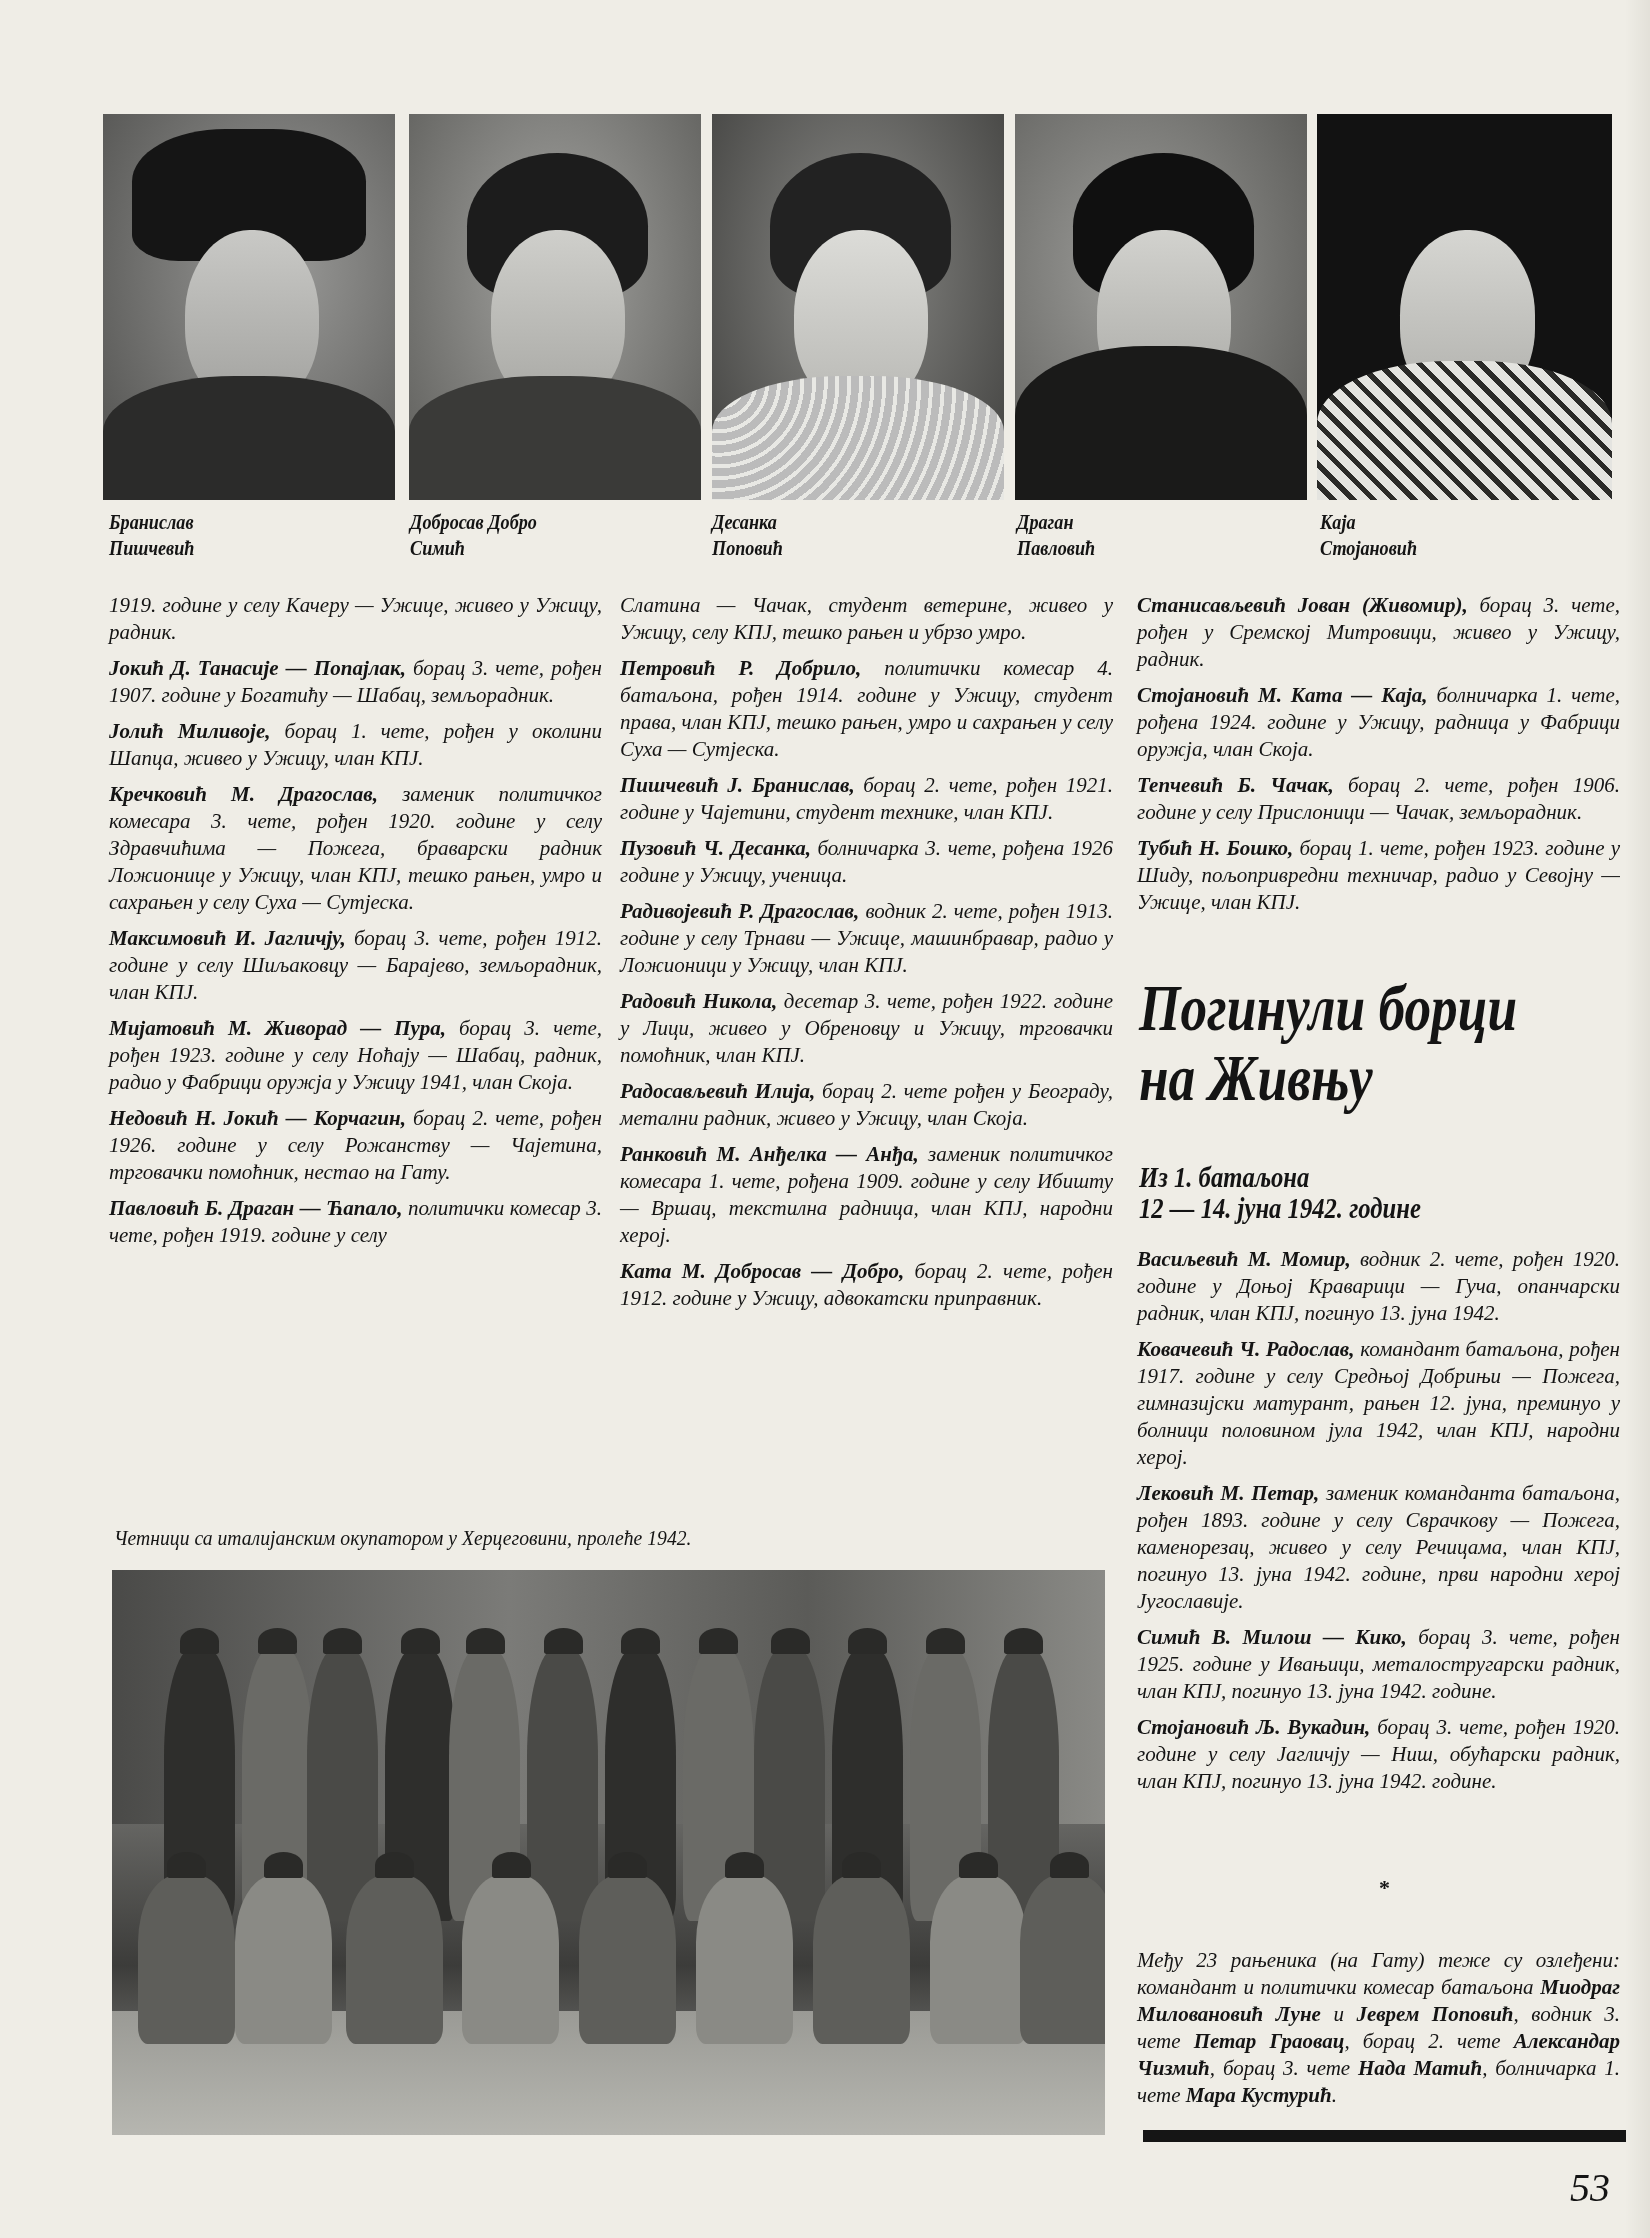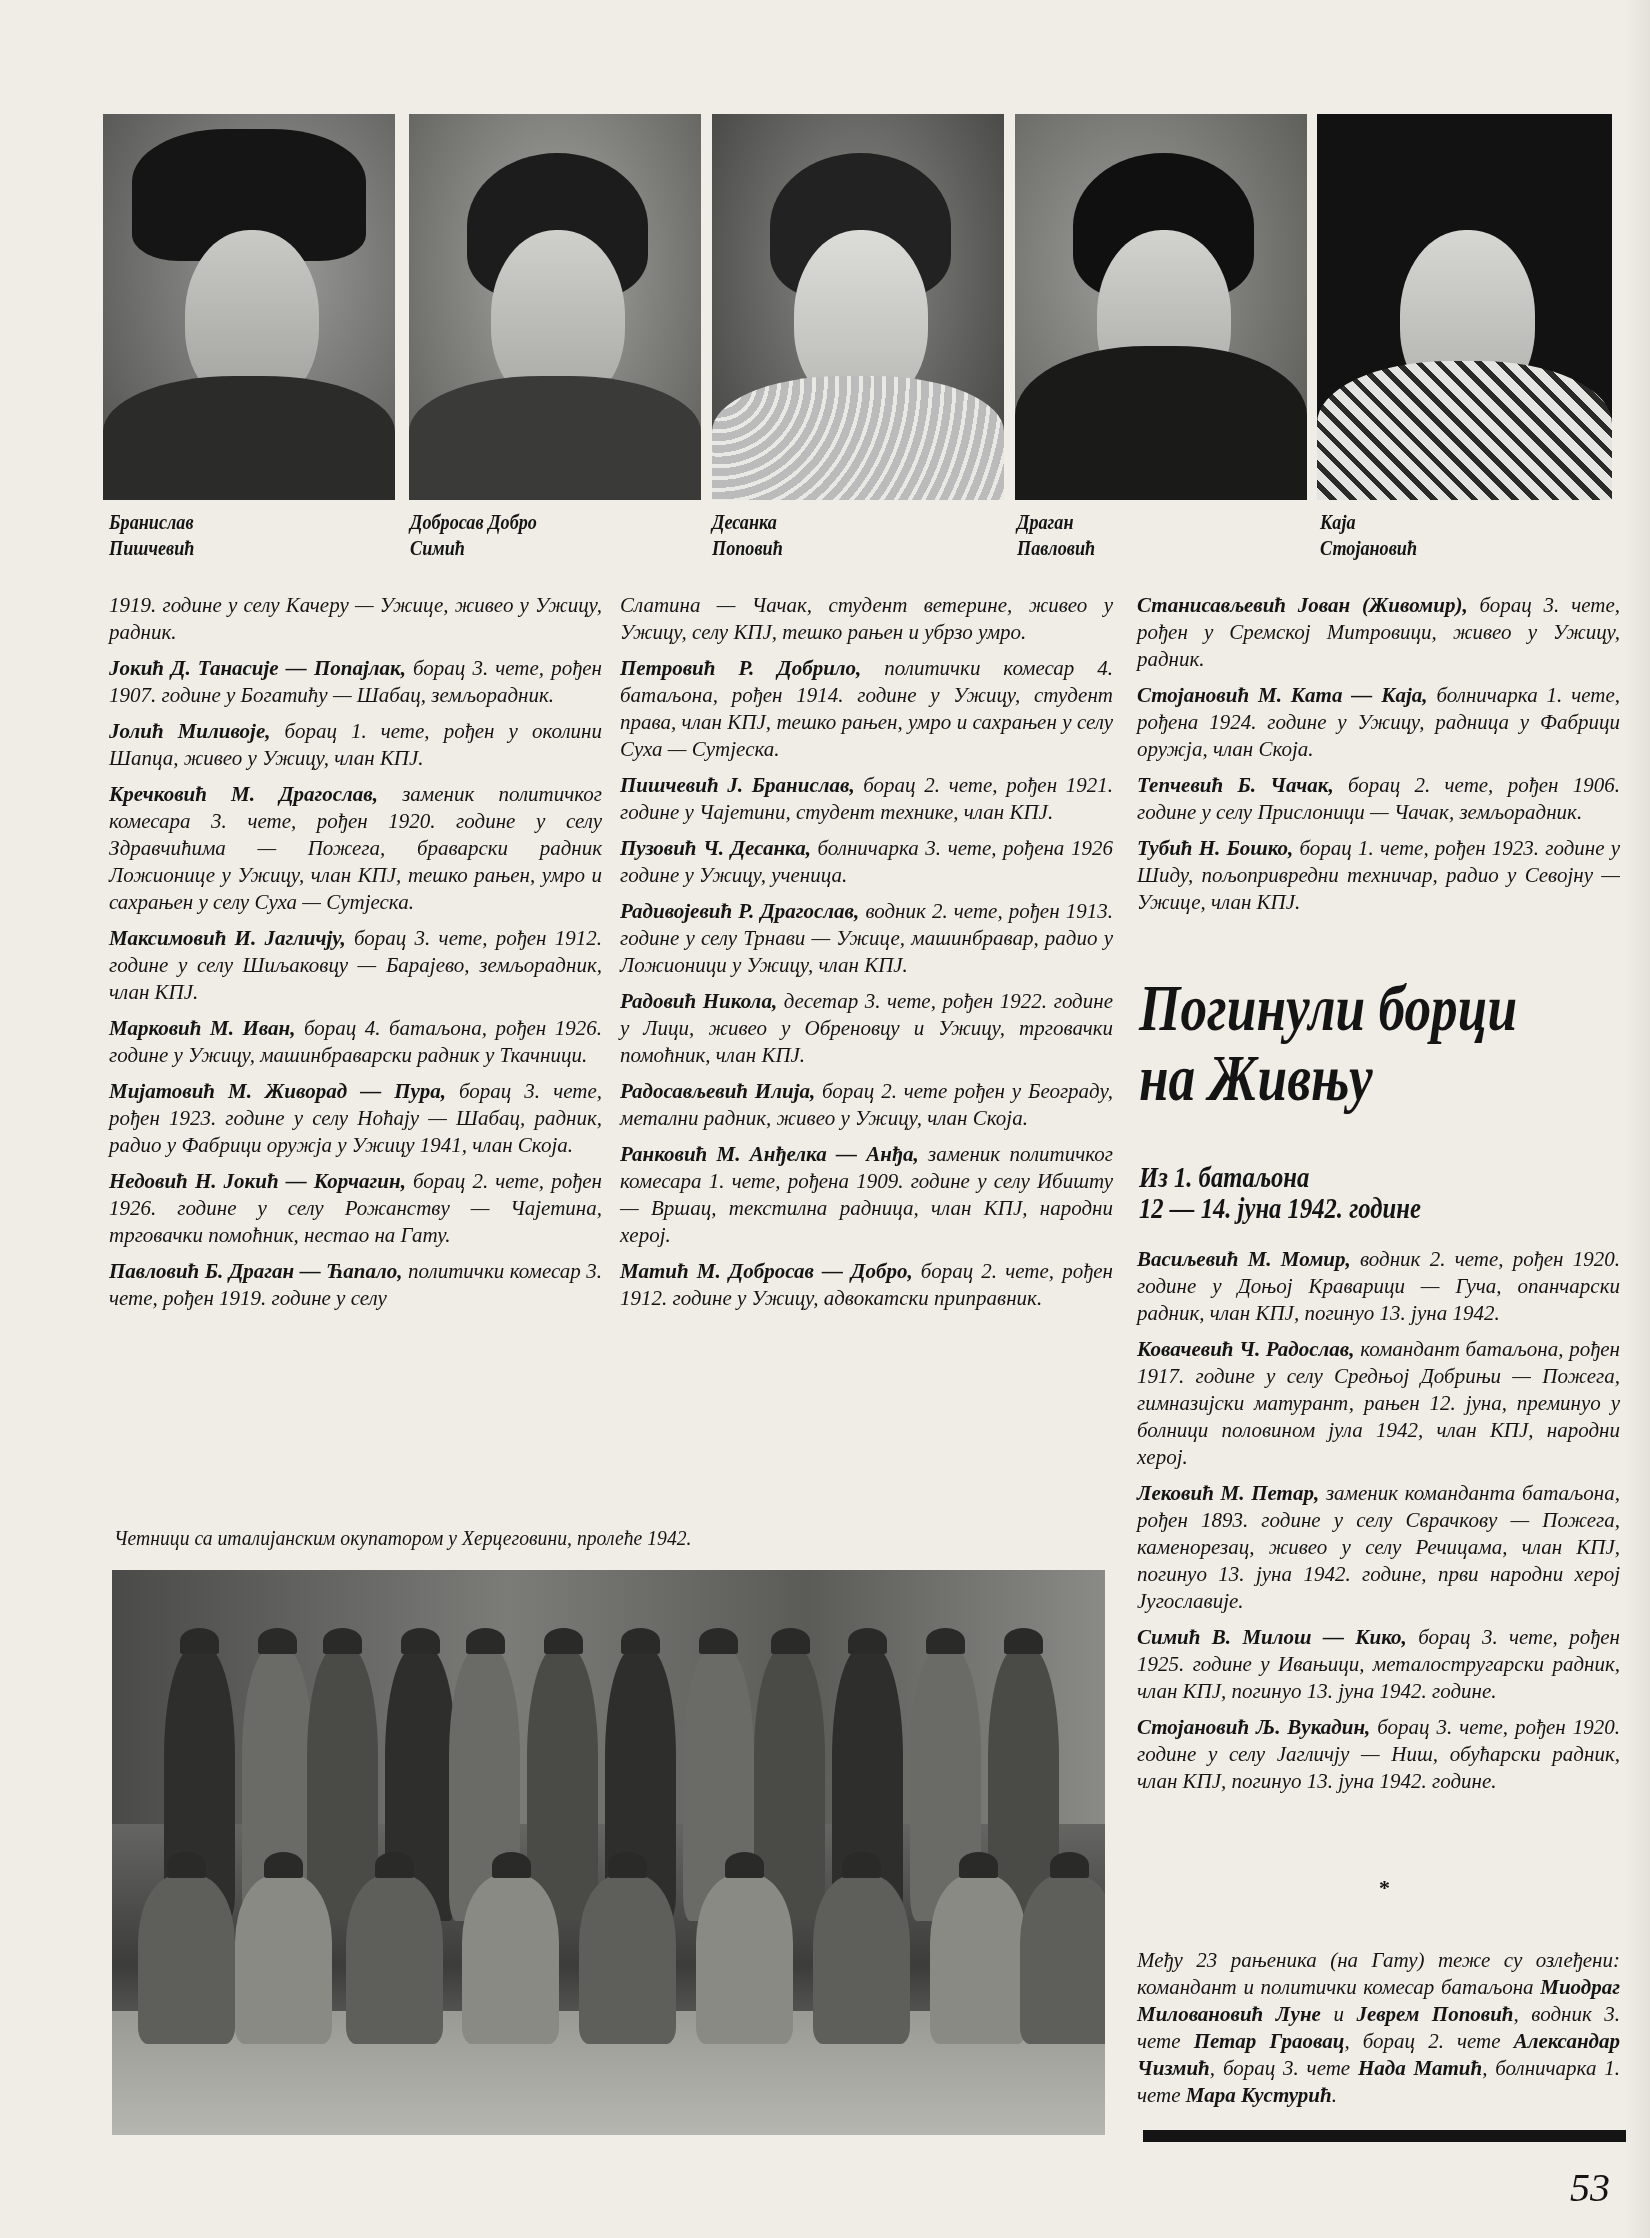--- a/index.html
+++ b/index.html
@@ -144,35 +144,34 @@
   <div>Каја</div>
   <div>Стојановић</div>
 </div>
 
 <div class="column" id="col1">
     <p><span>1919. године у селу Качеру — Ужице, живео у Ужицу, радник.</span></p>
     <p><b>Јокић Д. Танасије — Попајлак,</b><span> борац 3. чете, рођен 1907. године у Богатићу — Шабац, земљорадник.</span></p>
     <p><b>Јолић Миливоје,</b><span> борац 1. чете, рођен у околини Шапца, живео у Ужицу, члан КПЈ.</span></p>
     <p><b>Кречковић М. Драгослав,</b><span> заменик политичког комесара 3. чете, рођен 1920. године у селу Здравчићима — Пожега, браварски радник Ложионице у Ужицу, члан КПЈ, тешко рањен, умро и сахрањен у селу Суха — Сутјеска.</span></p>
     <p><b>Максимовић И. Јагличју,</b><span> борац 3. чете, рођен 1912. године у селу Шиљаковцу — Барајево, земљорадник, члан КПЈ.</span></p>
-    <p><b>Марковић М. Иван,</b><span> борац 4. батаљона, рођен 1926. године у Ужицу, машинбраварски радник у Ткачници.</span></p>
     <p><b>Мијатовић М. Живорад — Пура,</b><span> борац 3. чете, рођен 1923. године у селу Нoћају — Шабац, радник, радио у Фабрици оружја у Ужицу 1941, члан Скоја.</span></p>
     <p><b>Недовић Н. Јокић — Корчагин,</b><span> борац 2. чете, рођен 1926. године у селу Рожанству — Чајетина, трговачки помоћник, нестао на Гату.</span></p>
     <p><b>Павловић Б. Драган — Ћапало,</b><span> политички комесар 3. чете, рођен 1919. године у селу</span></p>
   </div>
 <div class="column" id="col2">
     <p><span>Слатина — Чачак, студент ветерине, живео у Ужицу, селу КПЈ, тешко рањен и убрзо умро.</span></p>
     <p><b>Петровић Р. Добрило,</b><span> политички комесар 4. батаљона, рођен 1914. године у Ужицу, студент права, члан КПЈ, тешко рањен, умро и сахрањен у селу Суха — Сутјеска.</span></p>
     <p><b>Пишчевић Ј. Бранислав,</b><span> борац 2. чете, рођен 1921. године у Чајетини, студент технике, члан КПЈ.</span></p>
     <p><b>Пузовић Ч. Десанка,</b><span> болничарка 3. чете, рођена 1926 године у Ужицу, ученица.</span></p>
     <p><b>Радивојевић Р. Драгослав,</b><span> водник 2. чете, рођен 1913. године у селу Трнави — Ужице, машинбравар, радио у Ложионици у Ужицу, члан КПЈ.</span></p>
     <p><b>Радовић Никола,</b><span> десетар 3. чете, рођен 1922. године у Лици, живео у Обреновцу и Ужицу, трговачки помоћник, члан КПЈ.</span></p>
     <p><b>Радосављевић Илија,</b><span> борац 2. чете рођен у Београду, метални радник, живео у Ужицу, члан Скоја.</span></p>
     <p><b>Ранковић М. Анђелка — Анђа,</b><span> заменик политичког комесара 1. чете, рођена 1909. године у селу Ибишту — Вршац, текстилна радница, члан КПЈ, народни херој.</span></p>
-    <p><b>Матић М. Добросав — Добро,</b><span> борац 2. чете, рођен 1912. године у Ужицу, адвокатски приправник.</span></p>
+    <p><b>Катa М. Добросав — Добро,</b><span> борац 2. чете, рођен 1912. године у Ужицу, адвокатски приправник.</span></p>
   </div>
 <div class="column" id="col3">
     <p><b>Станисављевић Јован (Живомир),</b><span> борац 3. чете, рођен у Сремској Митровици, живео у Ужицу, радник.</span></p>
     <p><b>Стојановић М. Катa — Каја,</b><span> болничарка 1. чете, рођена 1924. године у Ужицу, радница у Фабрици оружја, члан Скоја.</span></p>
     <p><b>Тепчевић Б. Чачак,</b><span> борац 2. чете, рођен 1906. године у селу Прислоници — Чачак, земљорадник.</span></p>
     <p><b>Тубић Н. Бошко,</b><span> борац 1. чете, рођен 1923. године у Шиду, пољопривредни техничар, радио у Севојну — Ужице, члан КПЈ.</span></p>
   </div>
 
 <div class="section-title">
   <div>Погинули борци</div>

